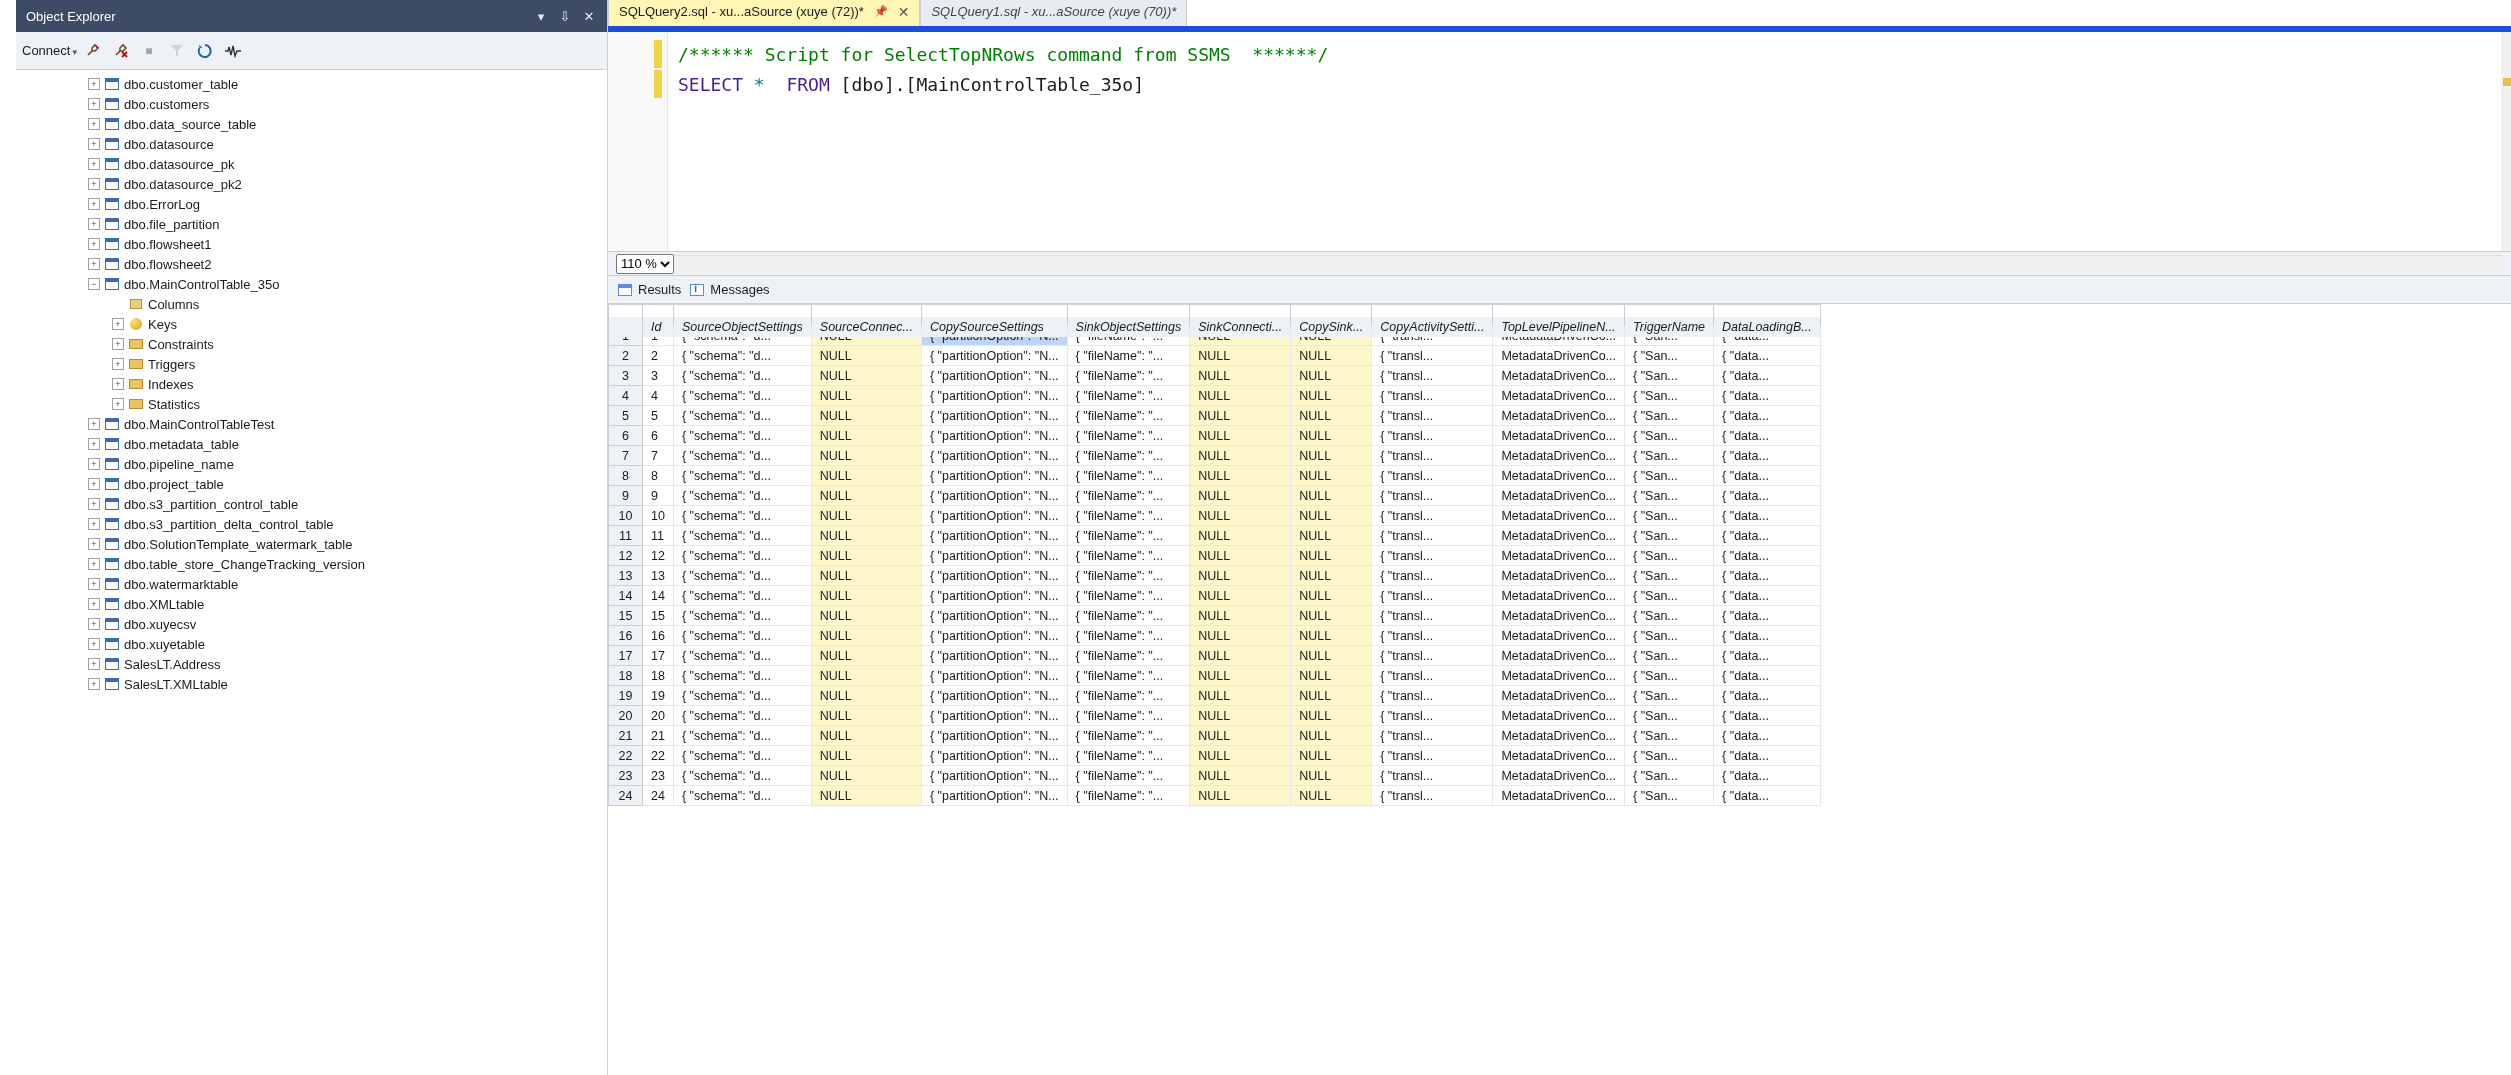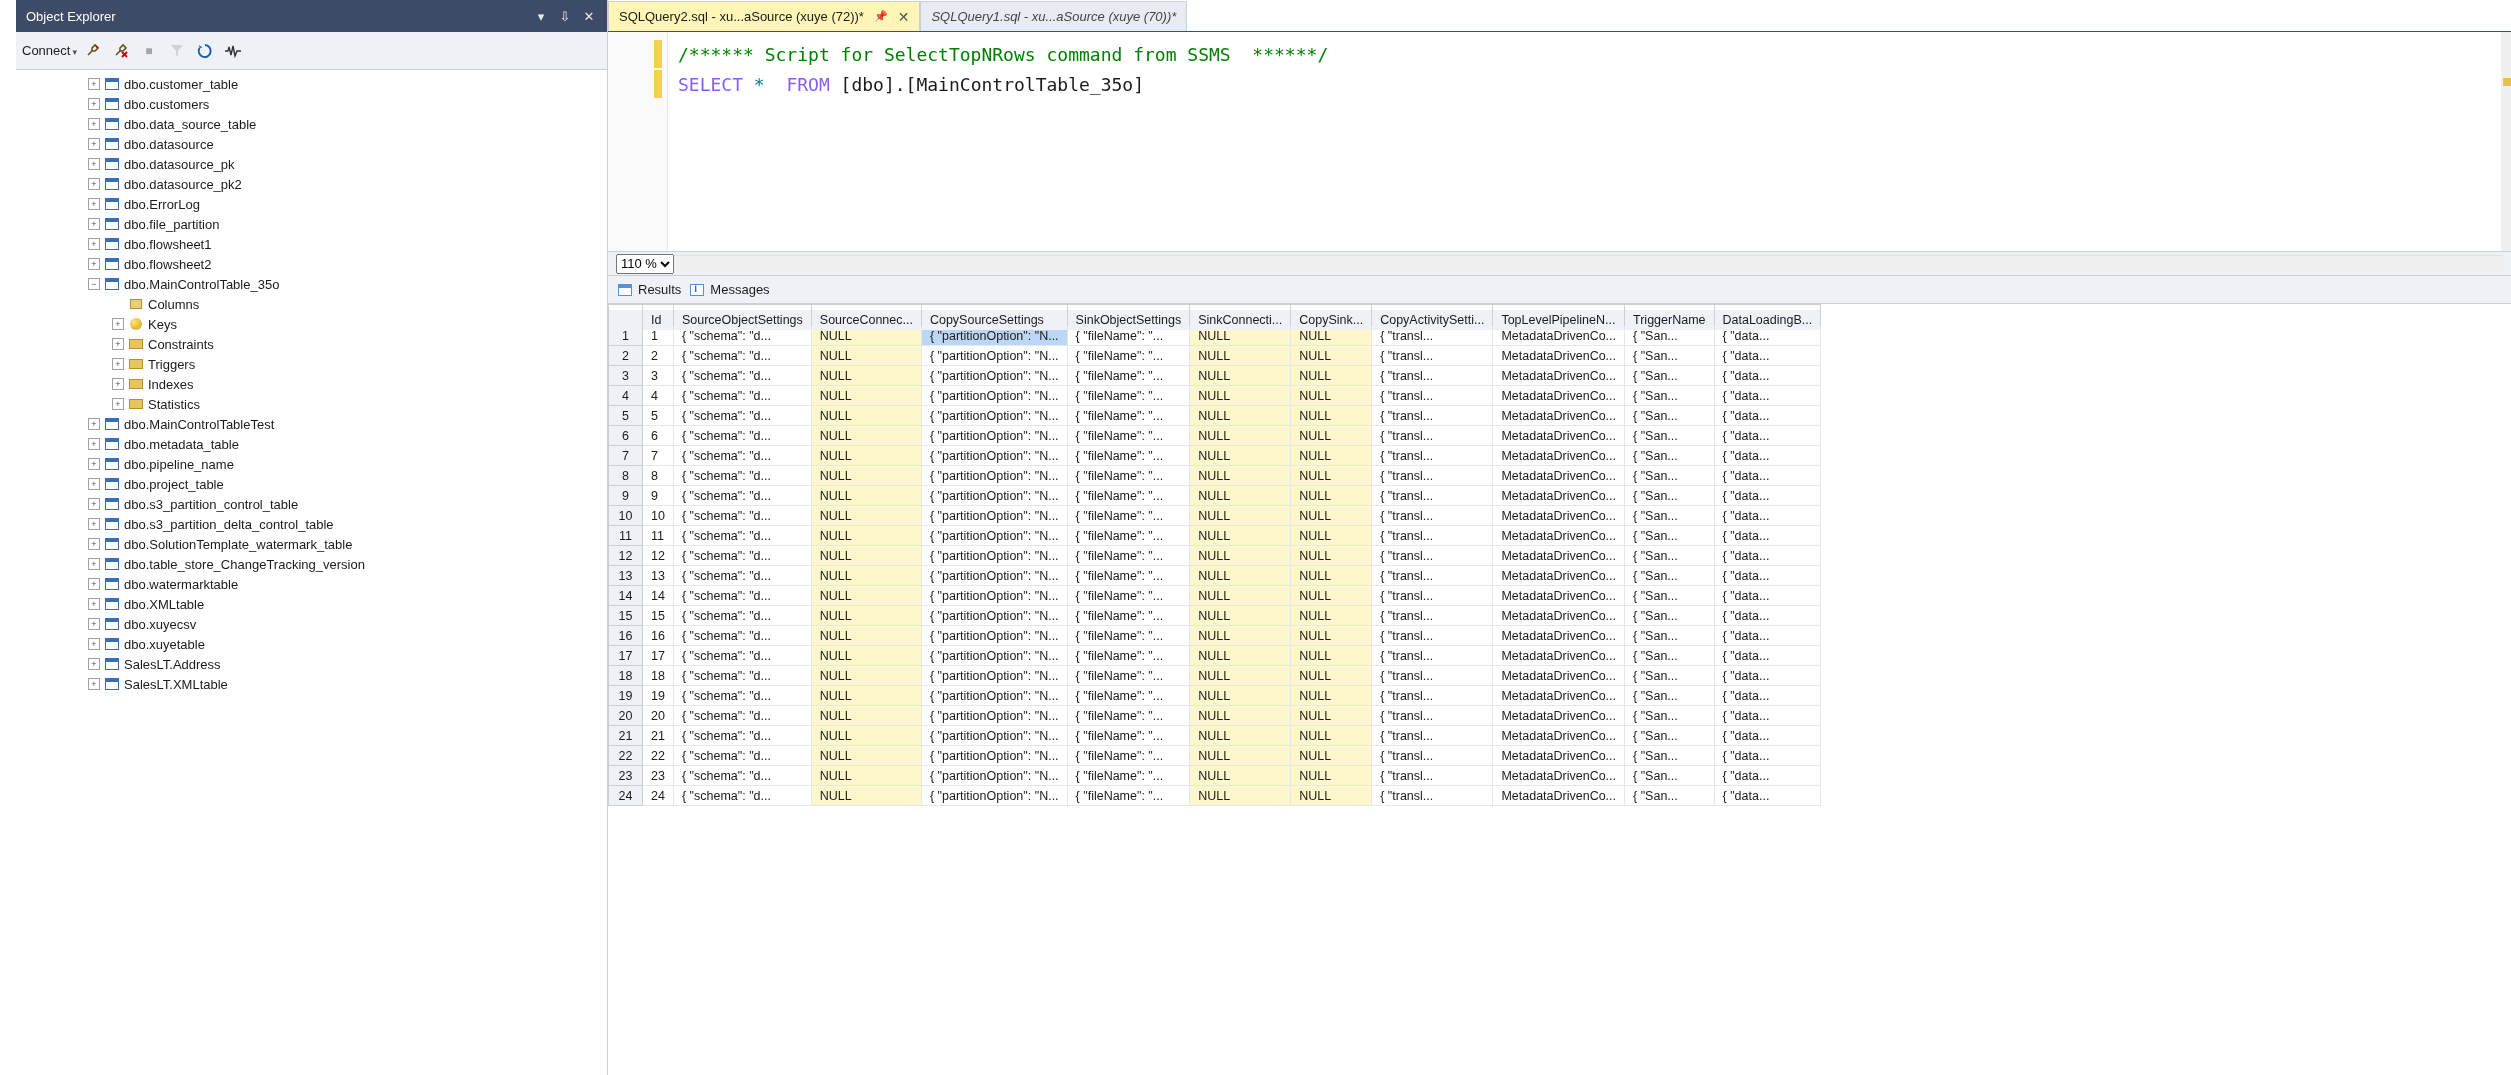--- a/index.html
+++ b/index.html
@@ -30,53 +30,53 @@
   .node .txt { font-size: 13px; }
 
   
   .i-table { width: 14px; height: 12px; background: linear-gradient(#3a6db5 0 3px, #fff 3px 100%); border: 1px solid #3a6db5; }
   .i-folder { width: 14px; height: 10px; background: #e8c45c; border: 1px solid #b89030; }
   .i-key { width: 12px; height: 12px; border-radius: 50%; background: radial-gradient(circle at 30% 30%, #ffe27a, #d4a017); }
   .i-col { width: 12px; height: 10px; background: #e6cf7d; border: 1px solid #b89030; }
 
   
   .right { flex: 1; display: flex; flex-direction: column; min-width: 0; }
-  .tabs { height: 32px; background: #fff; border-bottom: 1px solid #1d4ed8; display: flex; align-items: flex-end; }
+  .tabs { height: 32px; background: #fff; border-bottom: 6px solid #1d4ed8; display: flex; align-items: flex-end; }
   .tab { height: 30px; border: 1px solid #ccd0d6; border-bottom: none; display: flex; align-items: center; padding: 0 10px; font-size: 13px; gap: 10px; cursor: pointer; }
   .tab.active { background: #fff6b5; }
   .tab.inactive { background: #e8ecf2; color: #444; font-style: italic; }
   .tab .pin { font-size: 11px; color: #666; }
   .tab .close { font-size: 14px; color: #555; }
 
   .editor { position: relative; background: #fff; border-bottom: 1px solid #ccd0d6; }
   .editor-inner { padding: 8px 0 8px 70px; font-family: Consolas, monospace; font-size: 18px; line-height: 30px; white-space: pre; }
   .gutter { position: absolute; left: 0; top: 0; bottom: 0; width: 60px; background: #fafafa; border-right: 1px solid #e6e6e6; }
   .gutter .mark { position: absolute; left: 46px; width: 8px; height: 28px; background: #f3d24a; }
   .c-comment { color: #008000; }
-  .c-kw { color: #8b5cf6; }
+  .c-kw { color: #4c1d95; }
   .c-sys { color: #008080; }
   .ed-scroll-h { height: 18px; background: #f0f0f0; border-top: 1px solid #e0e0e0; display: flex; align-items: center; }
 
   .zoombar { height: 24px; background: #eef1f6; border-bottom: 1px solid #ccd0d6; display: flex; align-items: center; padding: 0 8px; font-size: 13px; }
   .zoombar select { font-size: 13px; height: 20px; }
 
   .res-tabs { height: 28px; background: #eef1f6; border-bottom: 1px solid #ccd0d6; display: flex; align-items: center; gap: 9px; padding: 0 10px; font-size: 13px; }
   .res-tab { display: flex; align-items: center; gap: 6px; cursor: pointer; }
   .res-tab.active { font-weight: 400; }
   .res-ico-r { width: 14px; height: 12px; background: linear-gradient(#5a8fd6 0 3px, #fff 3px); border: 1px solid #5a8fd6; }
   .res-ico-m { width: 14px; height: 12px; background: #fff; border: 1px solid #5a8fd6; position: relative; }
   .res-ico-m::before { content: "i"; position: absolute; left: 3px; top: -2px; color: #2a6fbf; font-size: 10px; font-weight: bold; }
 
   .grid-wrap { flex: 1; overflow: auto; background: #fff; position: relative; }
   .grid-wrap::-webkit-scrollbar { height: 18px; width: 18px; }
   .grid-wrap::-webkit-scrollbar-track { background: #f0f0f0; }
   .grid-wrap::-webkit-scrollbar-thumb { background: #c7c7c7; }
 
   table.grid { border-collapse: collapse; font-size: 12.5px; }
-  table.grid th { background: #eef1f6; border: 1px solid #ccd0d6; padding: 3px 8px; text-align: left; font-weight: 400; white-space: nowrap; position: sticky; top: 5px; }
+  table.grid th { background: #eef1f6; border: 1px solid #ccd0d6; padding: 3px 8px; text-align: left; font-weight: 400; white-space: nowrap; position: sticky; top: 12px; font-style: italic; }
   table.grid td { border: 1px solid #e4e7ec; padding: 1px 8px; white-space: nowrap; height: 20px; }
   table.grid td.rownum, table.grid th.rownum { background: #eef1f6; border: 1px solid #ccd0d6; text-align: center; width: 34px; }
   .null { background: #fff7cc; }
   .sel { background: #bcd6f5; }
 
   .vsb { position: absolute; right: 0; top: 0; bottom: 0; width: 10px; background: #f0f0f0; }
   .vsb .y1 { position: absolute; right: 0; top: 46px; width: 8px; height: 8px; background: #e6c24a; }
 </style>
 </head>
 <body>

